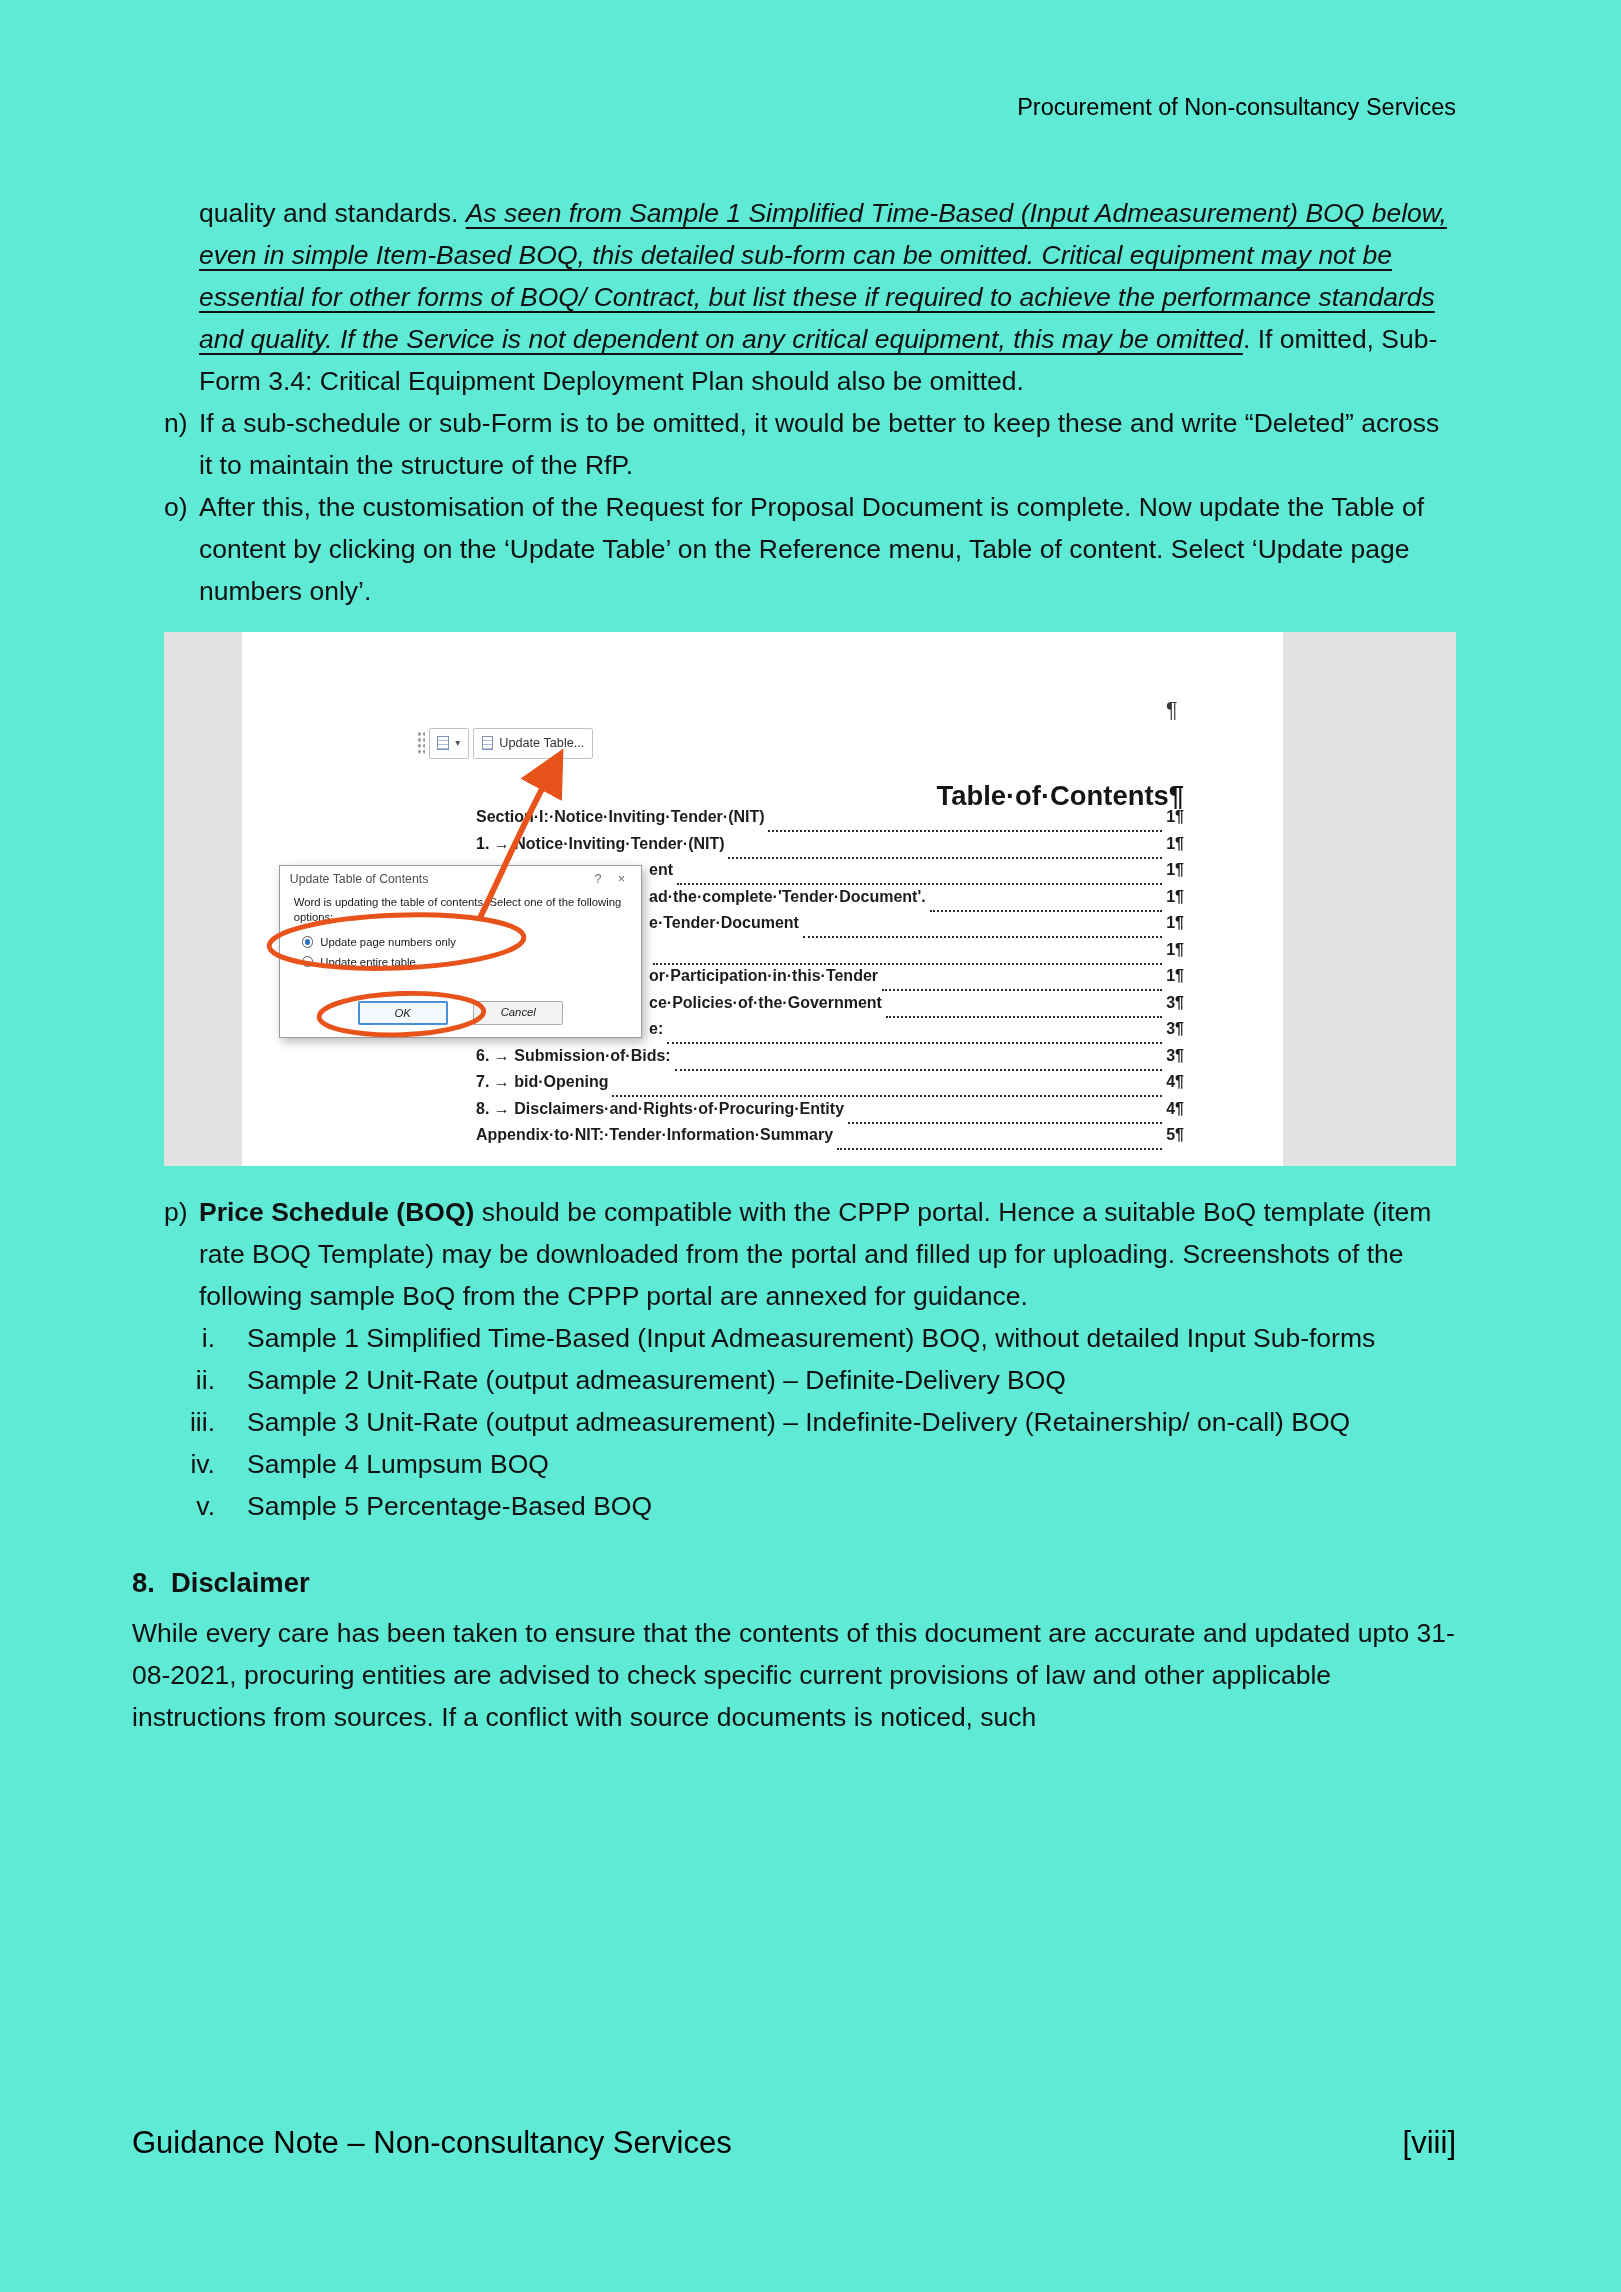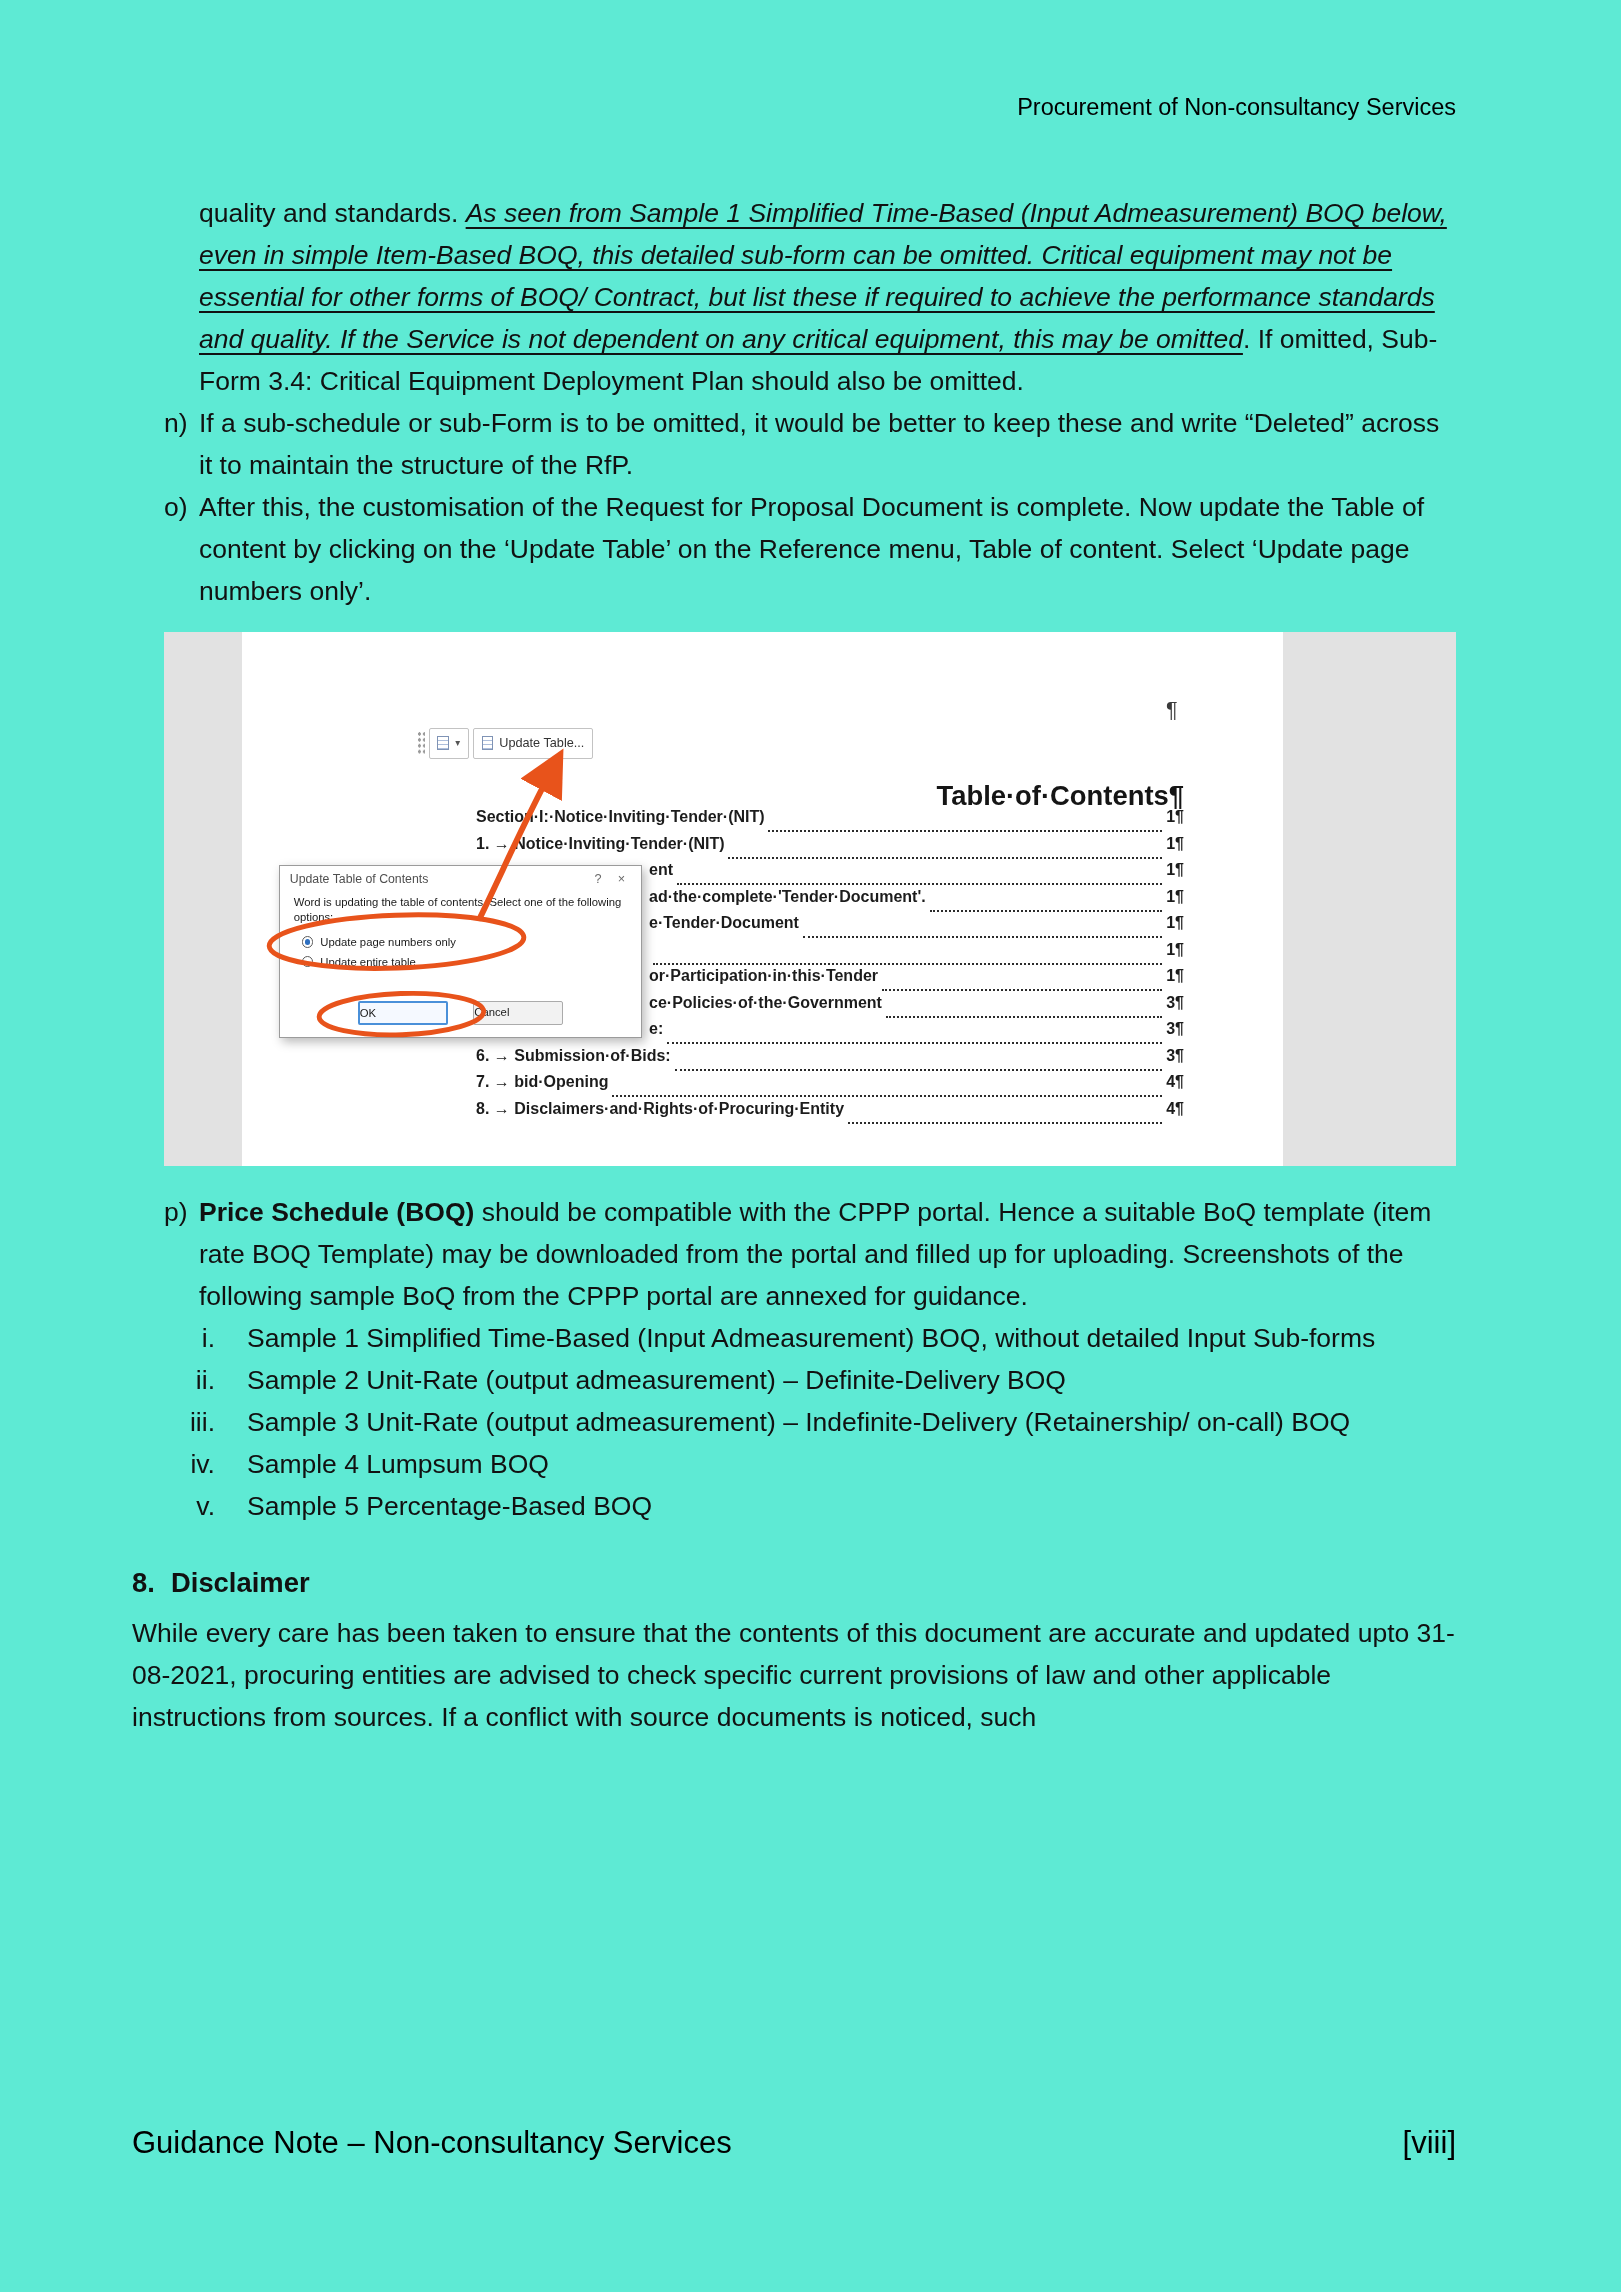--- a/index.html
+++ b/index.html
@@ -68,22 +68,22 @@
   .dlg-title { font-size:12.3px; color:#4f4f4f; }
   .dlg-ico { margin-left:auto; color:#6a6a6a; font-size:12.7px; width:19.6px; text-align:center; }
   .dlg-ico + .dlg-ico { margin-left:3.9px; }
   .dlg-body { padding:2px 13.7px 0 13.7px; line-height:14.7px; }
   .dlg-radios { padding:7.8px 13.7px 0 21.6px; }
   .radio-row { display:flex; align-items:center; gap:6.9px; height:19.6px; }
   .radio { width:11.8px; height:11.8px; border:1px solid #5a5a5a; border-radius:50%; box-sizing:border-box;
     display:inline-flex; align-items:center; justify-content:center; background:#fff; flex:0 0 auto; }
   .radio.selected::after { content:""; width:5.9px; height:5.9px; border-radius:50%; background:#2d6fc0; }
   .dlg-buttons { position:absolute; left:0; bottom:11.8px; width:100%; display:flex; justify-content:center; gap:25.5px; }
-  .dlg-btn { width:90px; height:23.5px; line-height:21.6px; text-align:left; box-sizing:border-box;
-    background:#f2f2f2; border:1px solid #ababab; border-radius:2px; }
+  .dlg-btn { width:90px; height:23.5px; line-height:21.6px; text-align:center; box-sizing:border-box;
+    background:#f2f2f2; border:1px solid #ababab; border-radius:2px;font-style:italic; }
   .dlg-btn.ok { border:2px solid #4a90d9; background:#f5f9ff; }
 
   .annotations { position:absolute; inset:0; z-index:10; pointer-events:none; }
 </style>
 </head>
 <body>
 
 <div class="page">
 
   <div class="running-header">Procurement of Non-consultancy Services</div>
@@ -175,20 +175,25 @@
         <div class="toc-line">
             <span class="toc-text">7. → bid·Opening</span>
             <span class="toc-leader"></span>
             <span class="toc-page">4¶</span>
           </div>
         <div class="toc-line">
             <span class="toc-text">8. → Disclaimers·and·Rights·of·Procuring·Entity</span>
             <span class="toc-leader"></span>
             <span class="toc-page">4¶</span>
           </div>
+        <div class="toc-line">
+            <span class="toc-text">Appendix·to·NIT:·Tender·Information·Summary</span>
+            <span class="toc-leader"></span>
+            <span class="toc-page">5¶</span>
+          </div>
       </div>
 
       <div class="dialog">
         <div class="dlg-titlebar">
           <span class="dlg-title">Update Table of Contents</span>
           <span class="dlg-ico">?</span>
           <span class="dlg-ico">×</span>
         </div>
         <div class="dlg-body">Word is updating the table of contents.  Select one of the following options:</div>
         <div class="dlg-radios">

